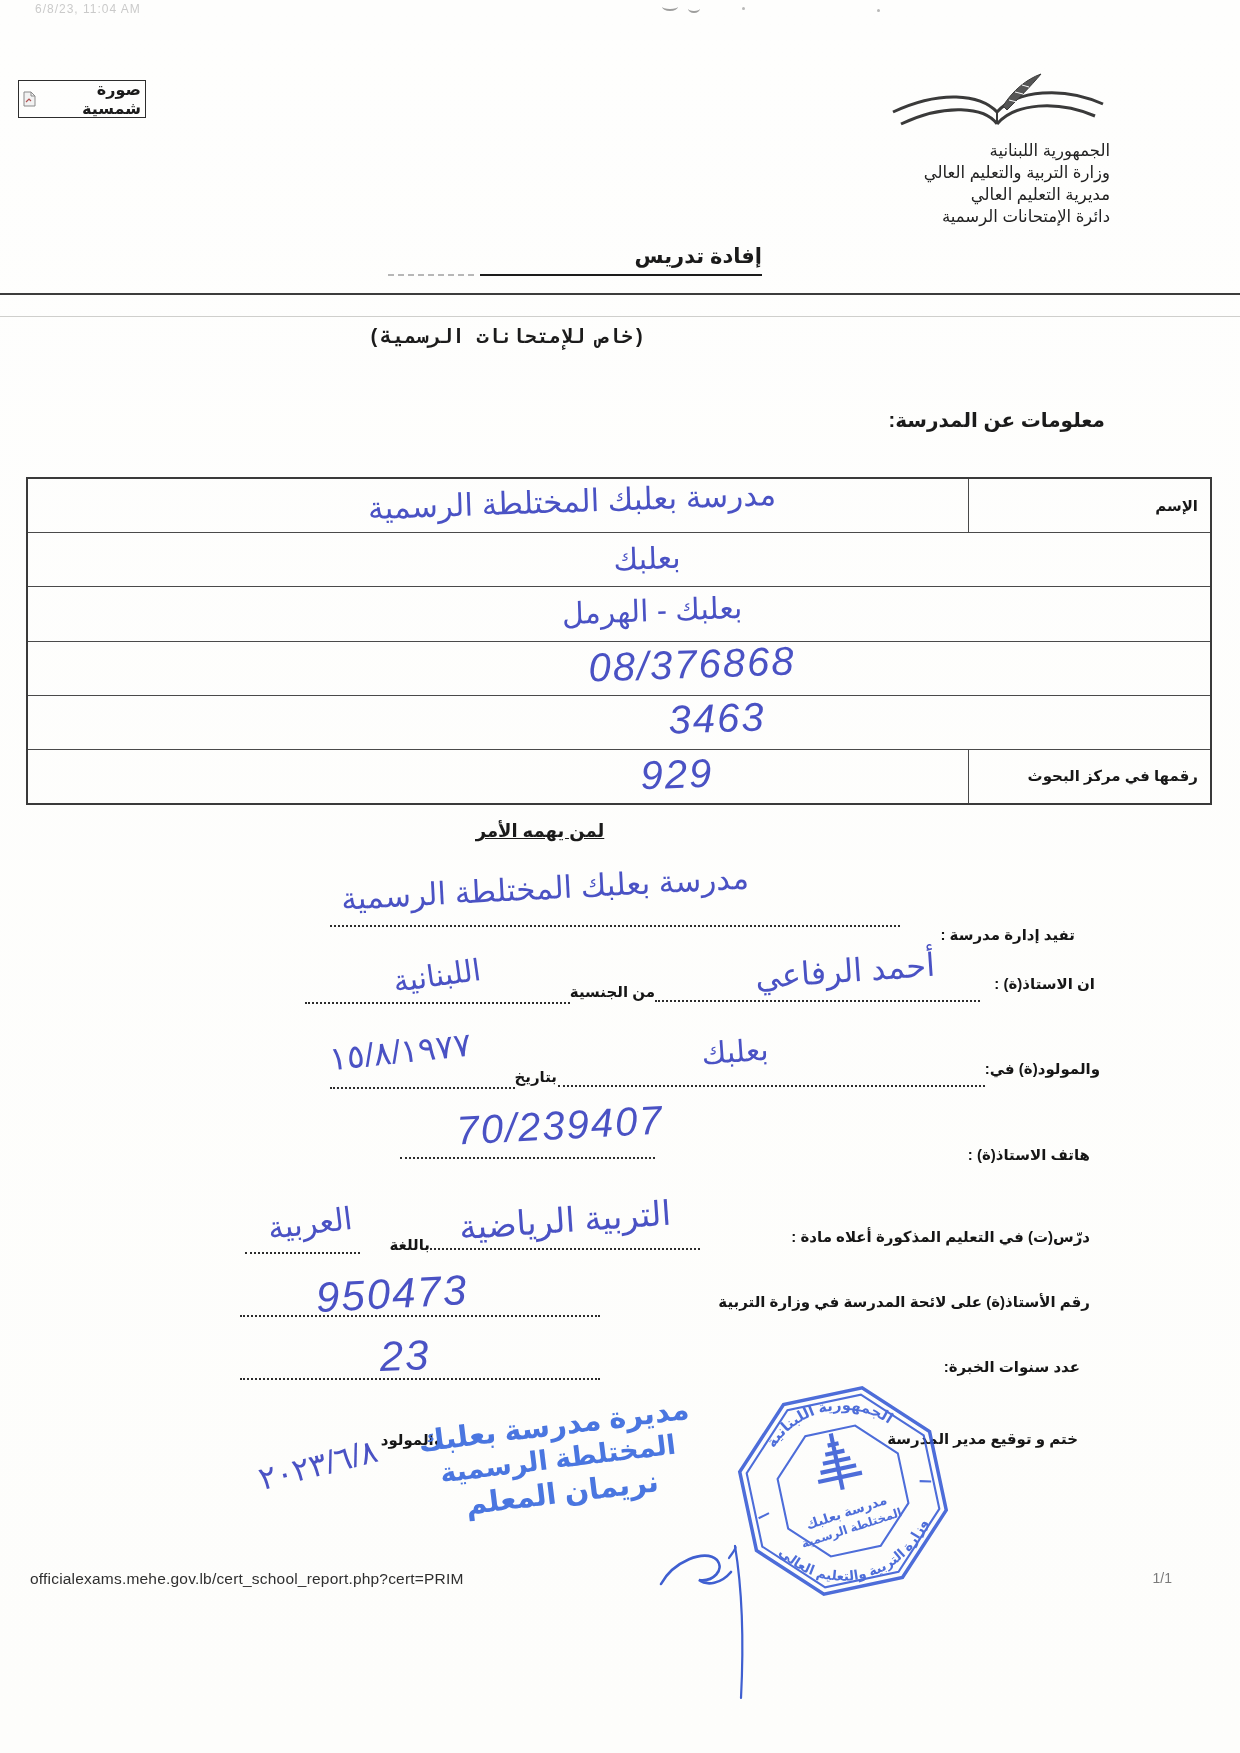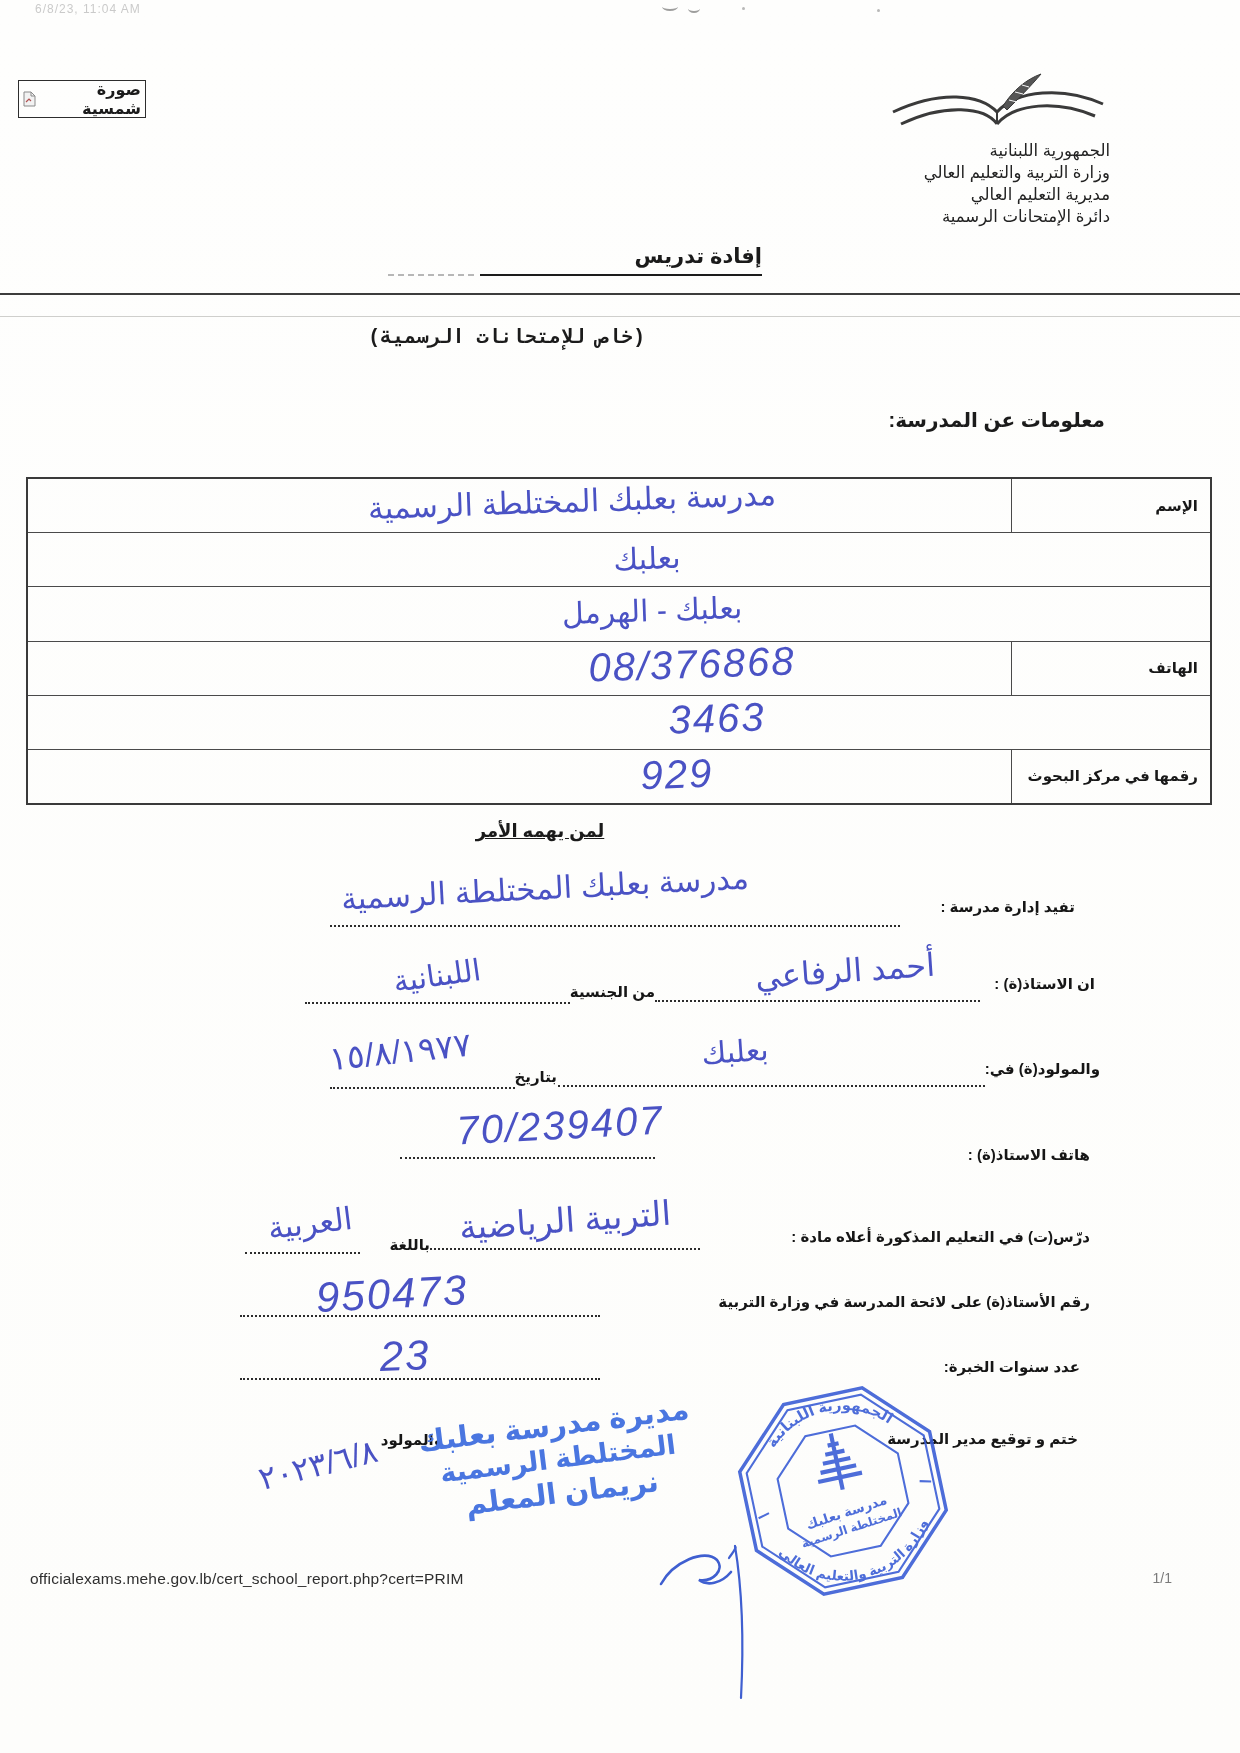--- a/index.html
+++ b/index.html
@@ -28,21 +28,21 @@
   
   .lh-line{position:absolute;right:130px;direction:rtl;font-size:16.5px;color:#222;white-space:nowrap;text-align:right;}
   
   .doc-title{position:absolute;right:478px;top:244px;font-size:21px;font-weight:700;direction:rtl;white-space:nowrap;}
   .rule{position:absolute;left:0;width:1240px;height:0;}
   
   .sch-table{position:absolute;left:26px;top:477px;width:1186px;height:328px;border:2px solid #3a3a3a;
     display:flex;flex-direction:column;direction:rtl;box-sizing:border-box;background:transparent;}
   .trow{flex:1;display:flex;border-bottom:1.6px solid #4a4a4a;}
   .trow:last-child{border-bottom:none;}
-  .tlabel{width:199px;border-left:1.6px solid #4a4a4a;display:flex;align-items:center;
+  .tlabel{width:242px;border-left:1.6px solid #4a4a4a;display:flex;align-items:center;
     padding-right:12px;box-sizing:border-box;font-size:15px;font-weight:700;color:#181818;}
   .tval{flex:1;position:relative;overflow:visible;}
   .tval .hw{transform:translateX(-50%) rotate(-2deg);}
   
   .sec-heading{position:absolute;direction:rtl;font-weight:700;white-space:nowrap;}
   
   .stamp-wrap{position:absolute;left:724px;top:1372px;width:238px;height:238px;transform:rotate(-12deg);opacity:.9;}
   
   .principal{position:absolute;left:382px;top:1408px;width:352px;transform:rotate(-7deg);
     color:#4a76e0;font-weight:700;text-align:center;direction:rtl;line-height:1.22;}
@@ -116,41 +116,40 @@
       <div class="tval">
         <span class="hw" style="left:619px;top:8px;font-size:30px;">بعلبك</span>
       </div>
     </div>
     <div class="trow">
       <div class="tval">
         <span class="hw" style="left:624px;top:6px;font-size:30px;">بعلبك - الهرمل</span>
       </div>
     </div>
     <div class="trow">
-      <div class="tlabel">الهاتف</div>
       <div class="tval">
         <span class="hw hw-num" style="left:664px;top:0px;font-size:40px;">08/376868</span>
       </div>
     </div>
     <div class="trow">
       <div class="tval">
         <span class="hw hw-num" style="left:689px;top:0px;font-size:40px;">3463</span>
       </div>
     </div>
     <div class="trow">
       <div class="tlabel">رقمها في مركز البحوث</div>
       <div class="tval">
         <span class="hw hw-num" style="left:649px;top:2px;font-size:40px;">929</span>
       </div>
     </div>
   </div>
 
   <div class="sec-heading" style="left:455px;top:820px;width:170px;text-align:center;font-size:18px;text-decoration:underline;">لمن يهمه الأمر</div>
 
-  <div class="lbl" style="right:165px;top:898px;">تفيد إدارة مدرسة :</div>
+  <div class="lbl" style="right:165px;top:926px;">تفيد إدارة مدرسة :</div>
   <div class="dot" style="left:330px;top:925px;width:570px;"></div>
   <div class="hw" style="left:545px;top:870px;font-size:31px;transform:translateX(-50%) rotate(-3deg);">مدرسة بعلبك المختلطة الرسمية</div>
 
   <div class="lbl" style="right:145px;top:975px;">ان الاستاذ(ة) :</div>
   <div class="dot" style="left:655px;top:1000px;width:325px;"></div>
   <div class="lbl" style="right:585px;top:983px;">من الجنسية</div>
   <div class="dot" style="left:305px;top:1002px;width:265px;"></div>
   <div class="hw" style="left:845px;top:952px;font-size:32px;transform:translateX(-50%) rotate(-4deg);">أحمد الرفاعي</div>
   <div class="hw" style="left:437px;top:958px;font-size:30px;transform:translateX(-50%) rotate(-8deg);">اللبنانية</div>
 

